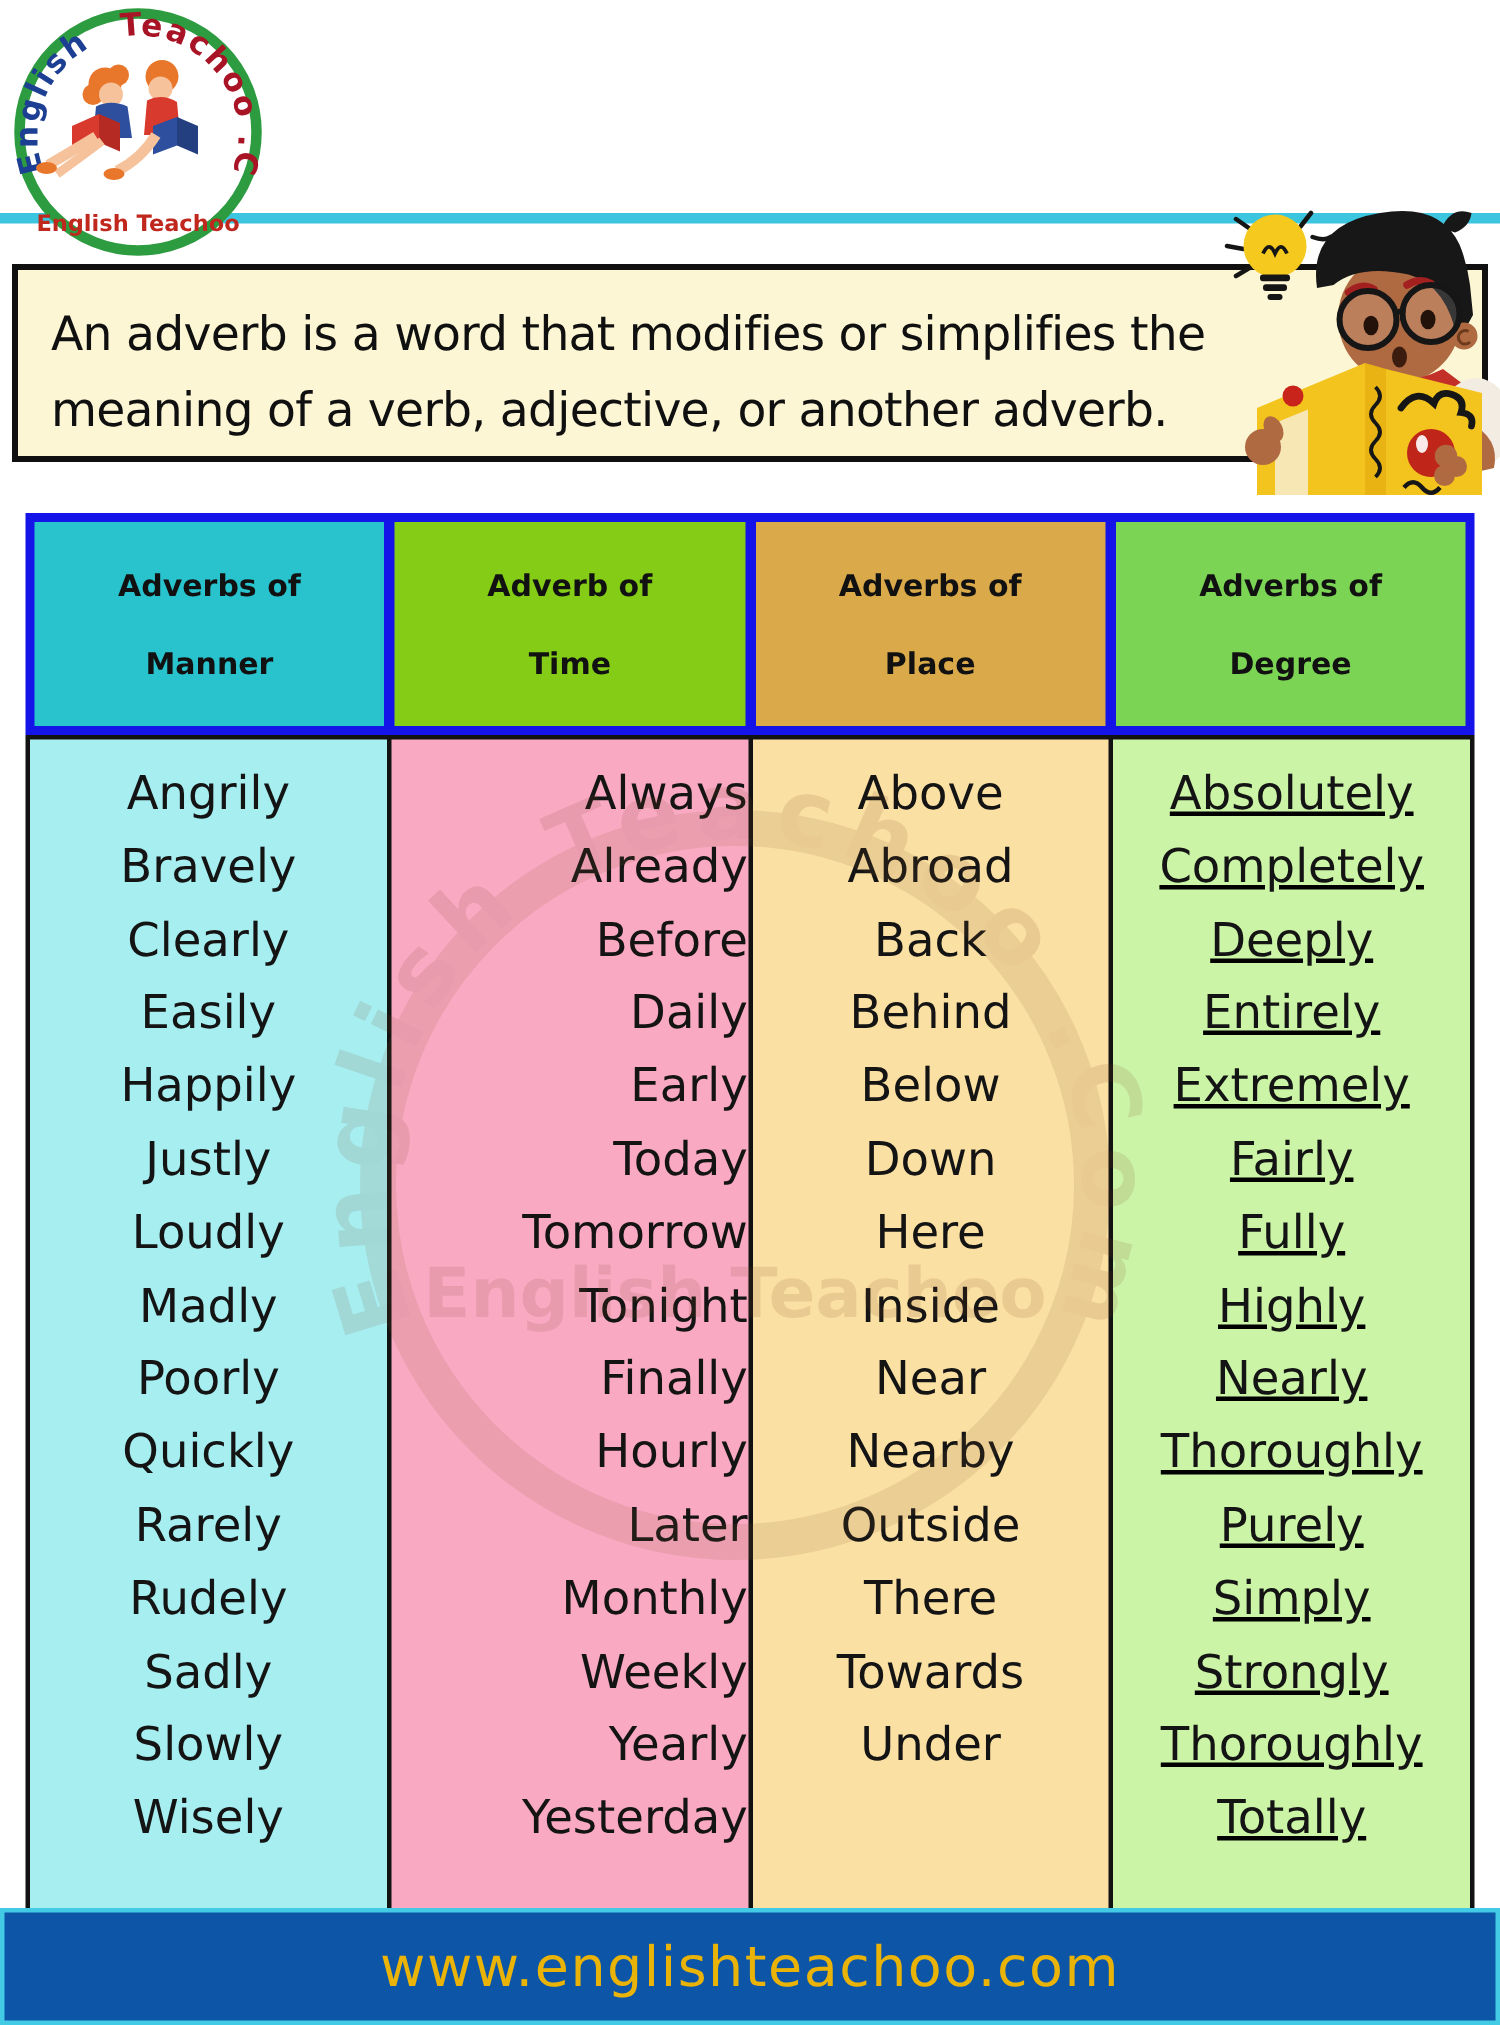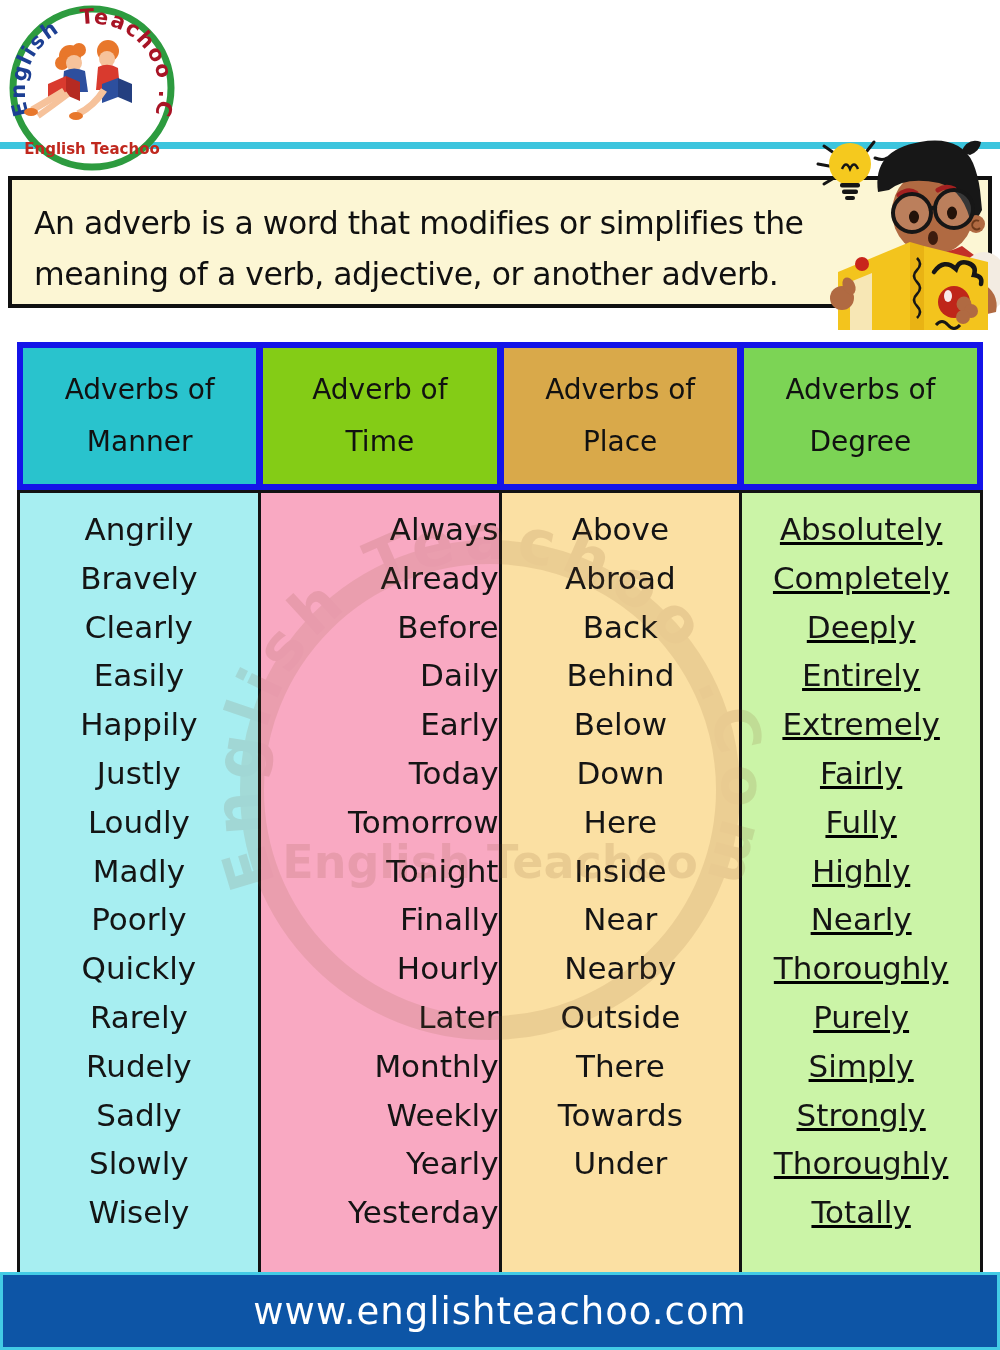--- a/index.html
+++ b/index.html
@@ -24,37 +24,37 @@
 
   .boy { position:absolute; left:812px; top:130px; width:190px; height:200px; z-index:7; }
 
   .adverb-table { position:absolute; left:17px; top:342px; width:966px; z-index:1; }
   .thead {
     display:grid; grid-template-columns:repeat(4,1fr); gap:7px; padding:6px;
     box-sizing:border-box; height:148px; background:#1414e8;
   }
   .th {
     display:flex; flex-direction:column; justify-content:center; align-items:center;
-    text-align:center; font-size:28px; font-weight:normal; color:#111111; line-height:52px;
+    text-align:center; font-size:20px; font-weight:bold; color:#111111; line-height:52px;
   }
   .tbody {
     display:grid; grid-template-columns:repeat(4,1fr); gap:3px; padding:3px;
     box-sizing:border-box; height:848px; background:#121212;
   }
   .td { padding-top:12px; text-align:center; overflow:hidden; }
   .word { font-size:31px; line-height:48.8px; color:#141414; }
 
   .watermark { position:absolute; left:190px; top:470px; width:600px; height:640px; opacity:0.13; z-index:2; pointer-events:none; }
 
   .footer {
     position:absolute; left:0; top:1272px; width:1000px; height:78px;
     background:#0d55a6; border:3px solid #43cbe5; box-sizing:border-box;
     display:flex; align-items:center; justify-content:center; z-index:4;
   }
-  .footer-text { color:#ffffff; font-size:37px; letter-spacing:1px; }
+  .footer-text { color:#eab308; font-size:37px; letter-spacing:1px; }
 </style>
 </head>
 <body>
 
 <div class="page">
 
   <div class="top-strip" style="background-color: rgb(60, 197, 222);"></div>
 
   <div class="logo-wrap">
     <svg viewBox="0 0 168 168" width="168" height="168">

